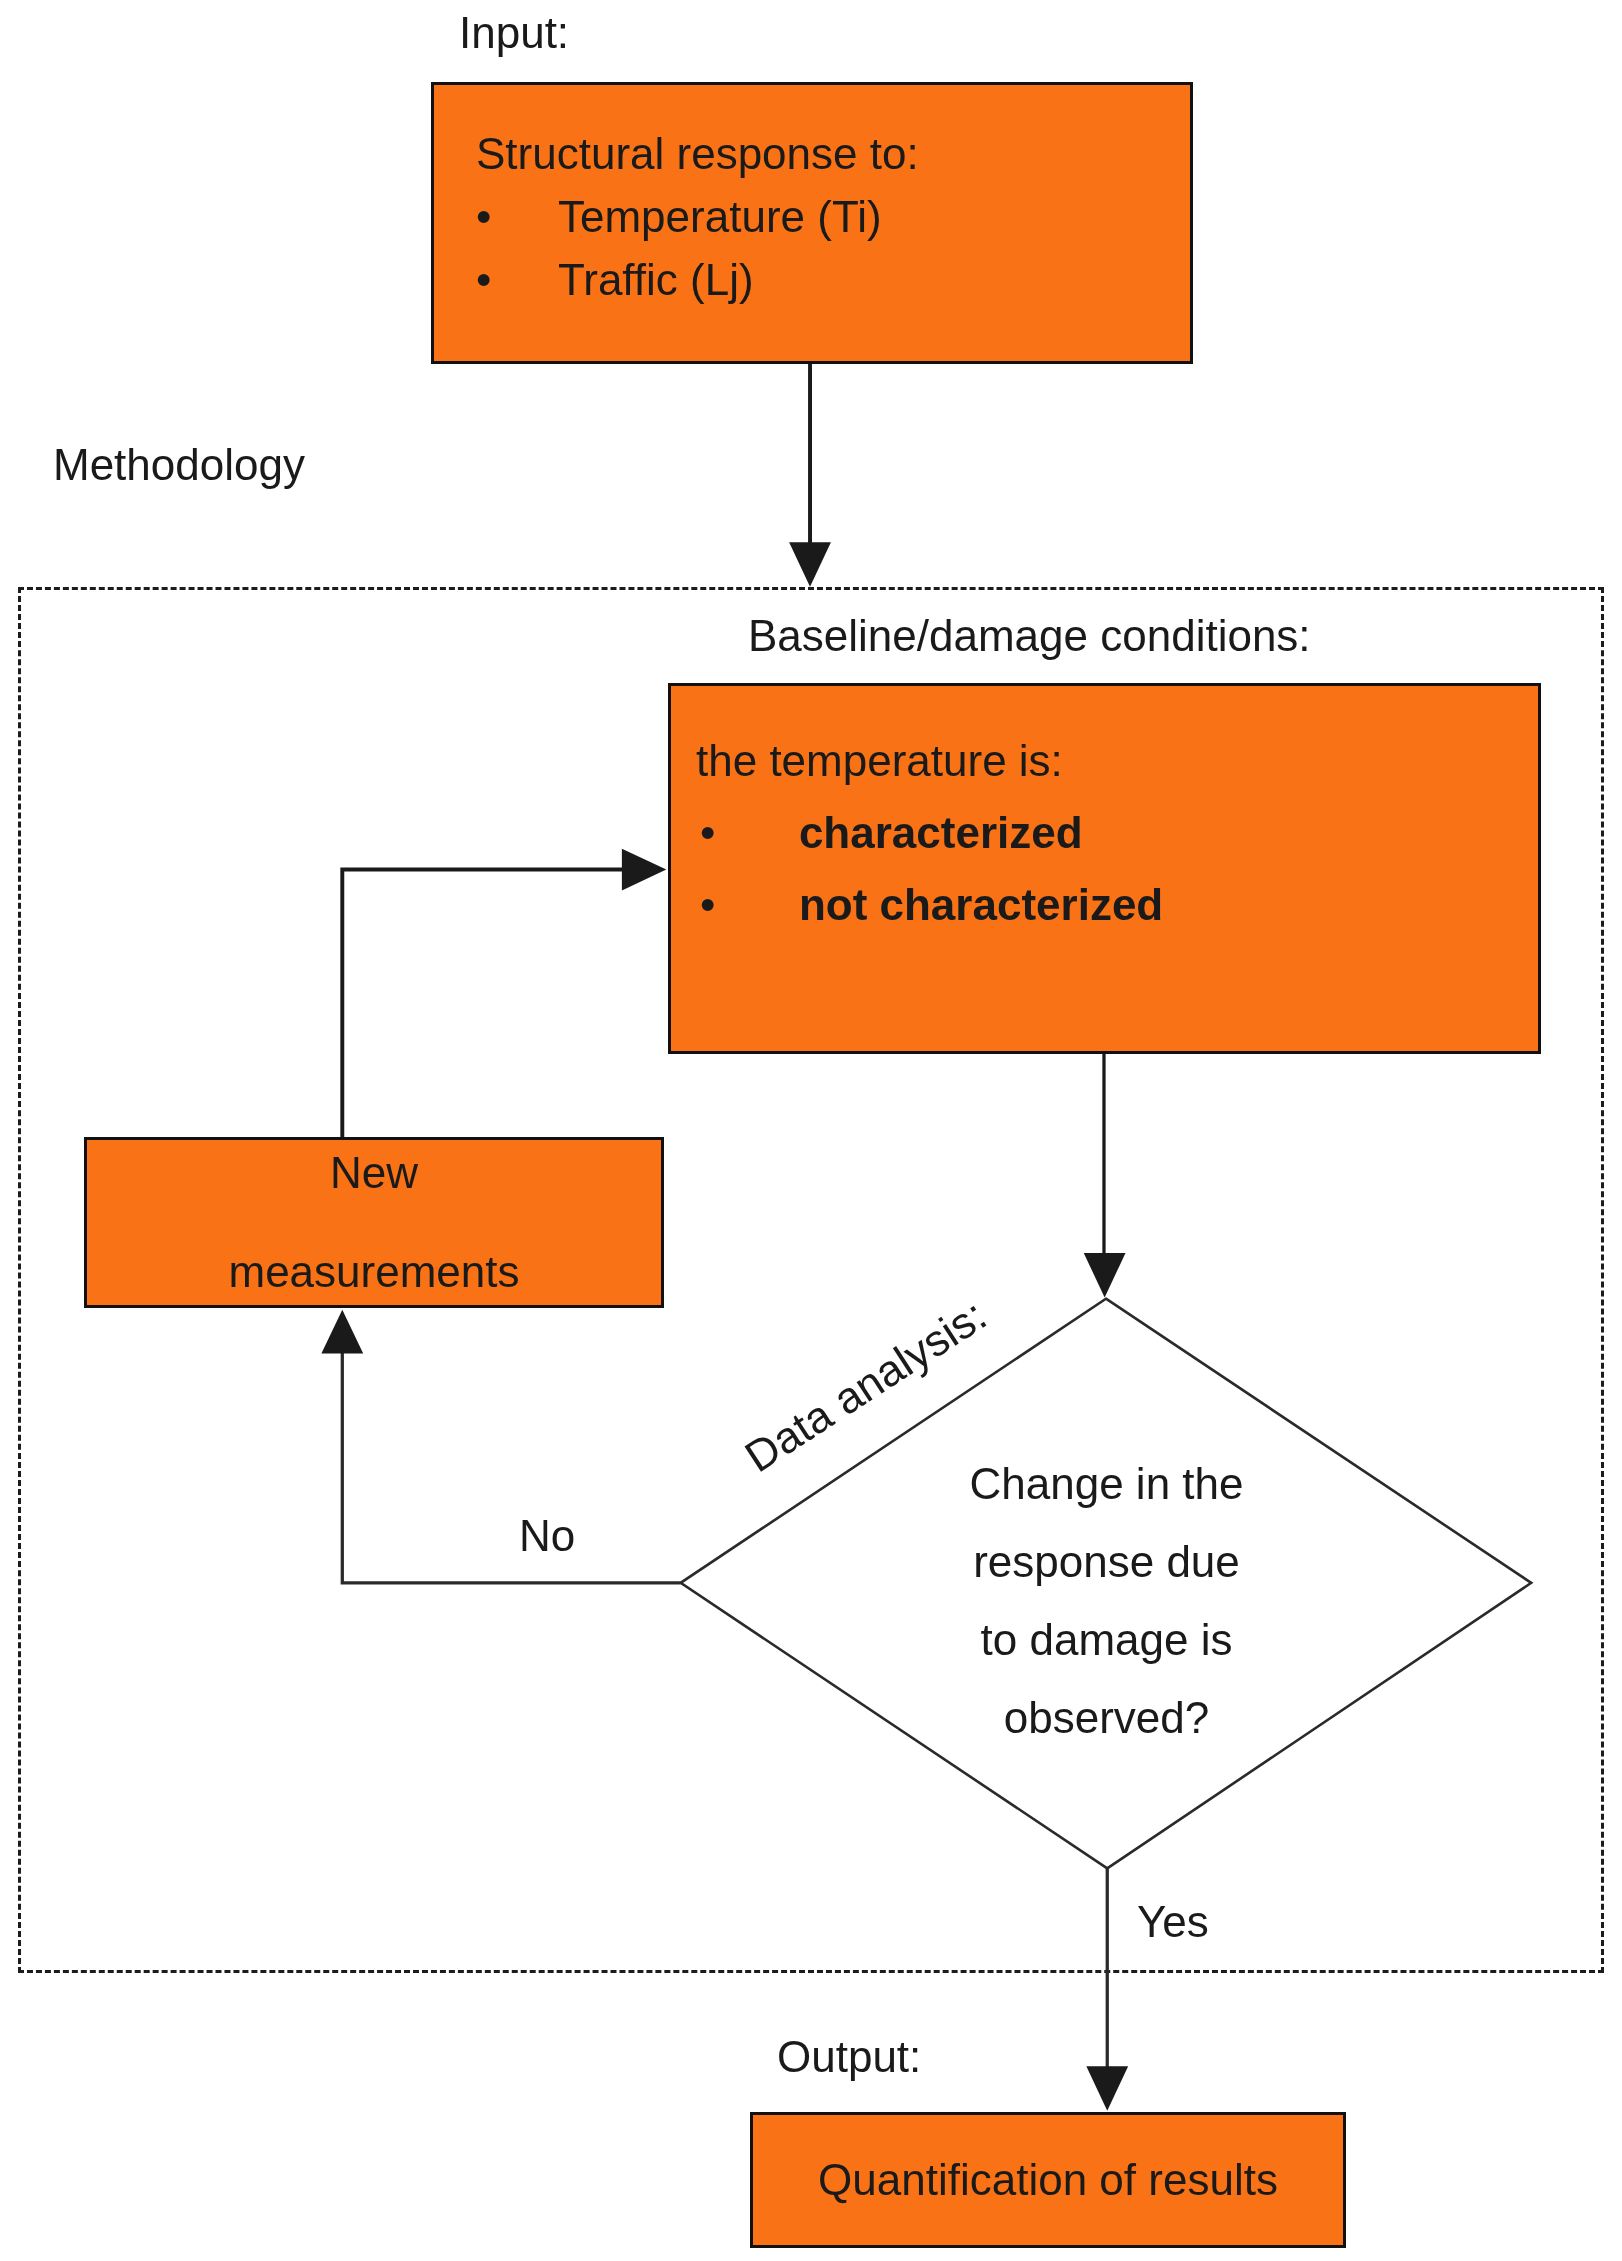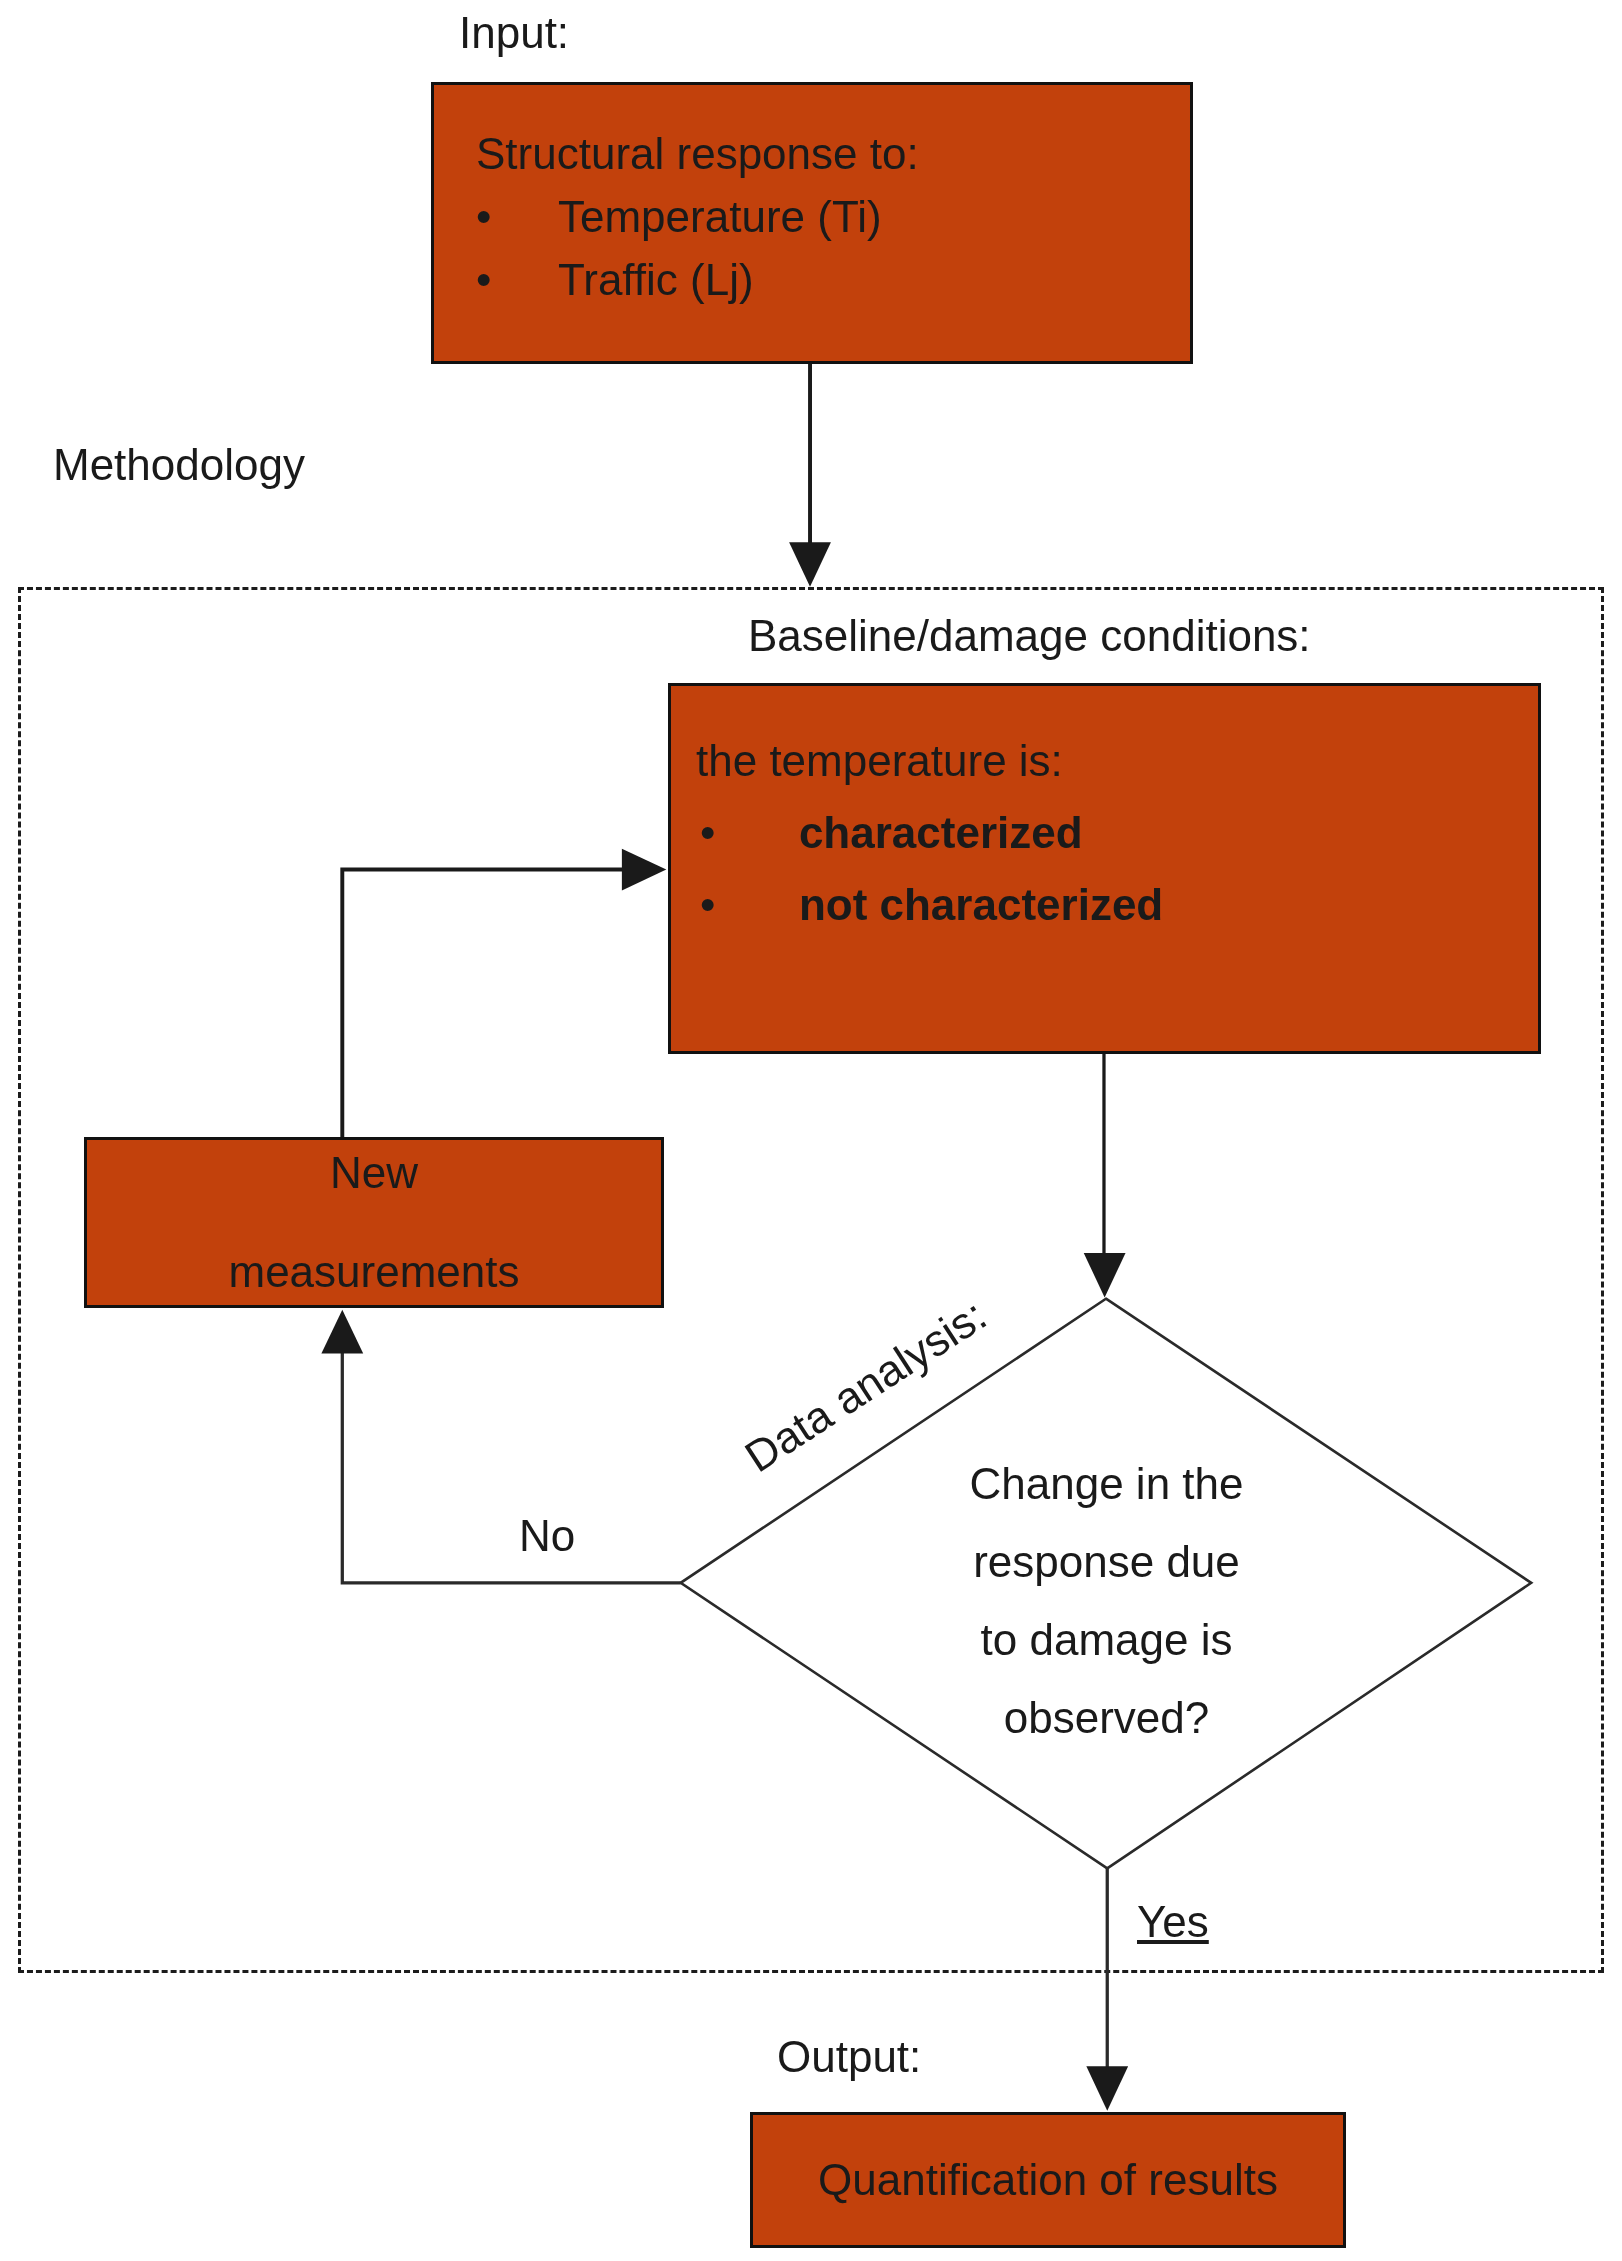--- a/index.html
+++ b/index.html
@@ -17,21 +17,21 @@
   }
   .abs { position: absolute; box-sizing: border-box; }
   .label {
     font-size: 44px;
     line-height: 47px;
     white-space: nowrap;
     z-index: 3;
   }
   .node {
     border: 3.9px solid #111111;
-    background: #c2410c;
+    background: #f97316;
     z-index: 2;
   }
   
   #input-box {
     left: 431px; top: 82px; width: 762px; height: 282px;
     padding: 37px 6.5px 0 42px;
     font-size: 44px; line-height: 63px;
   }
   
   #baseline-box {
@@ -63,21 +63,21 @@
     left: 17.6px; top: 587px; width: 1586px; height: 1386px;
     border: 3.3px dashed #1c1c1c;
     z-index: 0;
     background: transparent;
   }
   
   #input-label   { left: 459px;  top: 9.1px; }
   #methodology-label { left: 53px; top: 427px; font-size: 44px; line-height: 76px; z-index: 3; }
   #baseline-label { left: 748px; top: 612px; }
   #no-label      { left: 519px;  top: 1512px; }
-  #yes-label     { left: 1137px; top: 1898px; text-decoration: underline; }
+  #yes-label     { left: 1137px; top: 1898px; }
   #output-label  { left: 777px; top: 2033px; }
   #data-analysis-label {
     left: 663px; top: 1362px; width: 405px; height: 47px;
     font-size: 44px; line-height: 47px; text-align: center;
     transform: rotate(-33deg);
     transform-origin: 50% 50%;
     white-space: nowrap;
     z-index: 3;
   }
   

